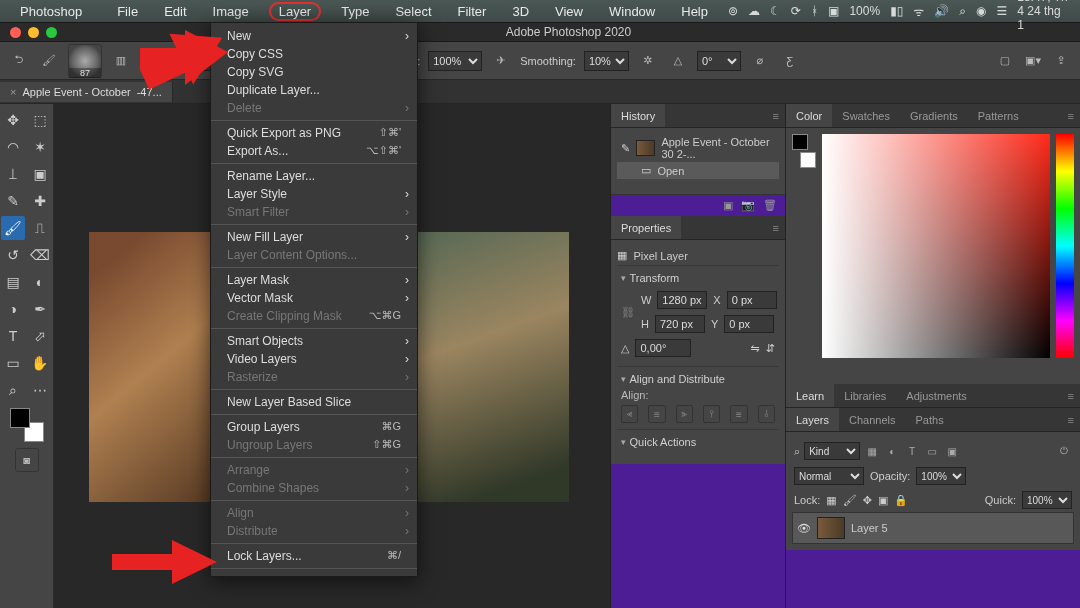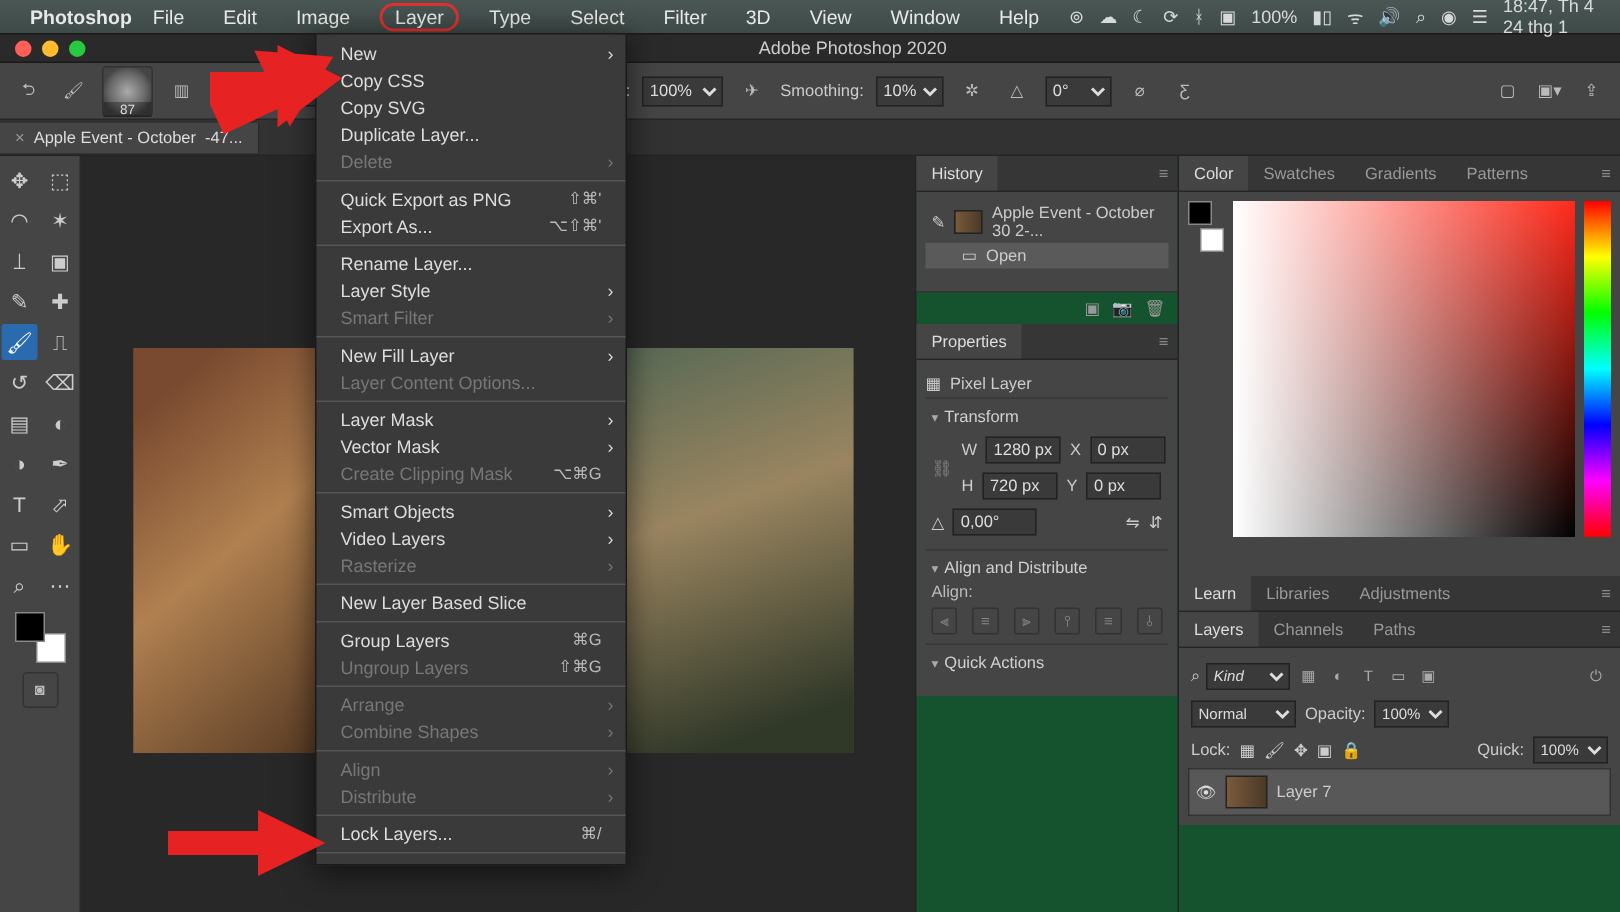--- a/index.html
+++ b/index.html
@@ -1,21 +1,21 @@
 <!DOCTYPE html>
 <html><head>
 <meta charset="utf-8">
 <style>
 * { margin: 0; padding: 0; box-sizing: border-box; font-family: -apple-system, "Helvetica Neue", Arial, sans-serif; user-select: none; }
 body { width: 1080px; height: 608px; background: #323232; overflow: hidden; position: relative; color: #ccc; font-size: 11px; }
 
 
 .mac-menubar { height: 22px; background: linear-gradient(#4a5754,#3e4a47); display: flex; align-items: center; padding: 0 10px; color: #e8e8e8; font-size: 13px; }
 .mac-menubar .apple { margin-right: 10px; }
-.mac-menubar .appname { font-weight: 700; margin-right: 8px; }
+.mac-menubar .appname { font-weight: 400; margin-right: 29px; }
 .mac-menubar .mitem { margin-right: 14px; cursor: default; padding: 2px 6px; border-radius: 3px; }
 .mac-menubar .mitem.highlight { border: 2px solid #e03030; border-radius: 12px; padding: 0 8px; }
 .mac-status { margin-left: auto; display: flex; align-items: center; gap: 10px; font-size: 12px; }
 .mac-status span { opacity: .9; }
 
 
 .titlebar { height: 20px; background: #2a2a2a; border-top: 1px solid #1a1a1a; border-bottom: 1px solid #1a1a1a; display: flex; align-items: center; }
 .trafficlights { display: flex; gap: 7px; padding-left: 10px; }
 .trafficlights div { width: 11px; height: 11px; border-radius: 50%; }
 .tl-r { background: #ff5f57; } .tl-y { background: #febc2e; } .tl-g { background: #28c840; }
@@ -45,21 +45,21 @@
 .fgbg .sw { position:absolute; width:20px; height:20px; border:1px solid #888;}
 .fgbg .fg { background:#000; top:0; left:0; z-index:2;}
 .fgbg .bg { background:#fff; bottom:0; right:0;}
 .toolbar .qm { text-align:center; color:#bbb; margin-top:4px; width:24px; height:24px; margin-left:auto; margin-right:auto; border:1px solid #333; border-radius:3px; line-height:22px;}
 
 .canvas-area { flex: 1; background: #282828; position: relative; }
 .canvas { position: absolute; left: 35px; top: 128px; width: 480px; height: 270px; background: linear-gradient(120deg,#6b4a2f,#8a6b45 40%,#3d3226 60%,#5a4a35); display:flex;}
 .canvas .p1 { flex:1; background: linear-gradient(140deg,#7a4a30 10%,#b08050 40%,#402818 90%);}
 .canvas .p2 { flex:1; background: linear-gradient(160deg,#5a6a55 10%,#9a8560 45%,#303828 90%);}
 
-.panels { width: 470px; display: flex; background: #14532d; }
+.panels { width: 470px; display: flex; background: #4c1d95; }
 .panel-col { display: flex; flex-direction: column; }
 .left-panels { width: 175px; border-left: 1px solid #222; }
 .right-panels { flex: 1; border-left: 1px solid #222; }
 
 .panel-header { height: 24px; background: #363636; display: flex; align-items: center; border-bottom: 1px solid #252525; }
 .panel-header .ptab { padding: 0 10px; height: 100%; display: flex; align-items: center; color: #999; font-size: 11px; }
 .panel-header .ptab.active { background: #454545; color: #ddd; }
 .panel-header .menu { margin-left: auto; padding: 0 6px; color: #888; }
 .panel-body { background: #454545; padding: 6px; }
 
@@ -86,21 +86,21 @@
 .picker-sq { flex:1; background: linear-gradient(to right,#fff,rgba(255,255,255,0)), linear-gradient(to top,#000,rgba(0,0,0,0)), linear-gradient(#ff2a1a,#ff2a1a); position:relative;}
 .hue-strip { width:18px; background: linear-gradient(#ff0000,#ffff00,#00ff00,#00ffff,#0000ff,#ff00ff,#ff0000);}
 .mini-fgbg { width:24px; height:34px; position:relative;}
 .mini-fgbg .sw { position:absolute; width:16px; height:16px; border:1px solid #888;}
 .mini-fgbg .fg { background:#000; top:0; left:0; z-index:2;}
 .mini-fgbg .bg { background:#fff; bottom:0; right:0;}
 
 
 .layers-body { font-size:11px;}
 .layers-opts { display:flex; align-items:center; gap:4px; padding:4px 2px;}
-.layers-opts select { flex:0 0 56px; background:#3a3a3a; border:1px solid #222; color:#ddd; font-size:10px; height:18px;font-style:italic;}
+.layers-opts select { flex:0 0 56px; background:#3a3a3a; border:1px solid #222; color:#ddd; font-size:10px; height:18px;}
 .layers-opts .licn { width:16px; height:16px; display:flex; align-items:center; justify-content:center; color:#aaa; font-size:10px;}
 .layers-opts2 { display:flex; align-items:center; gap:6px; padding:3px 2px;}
 .layers-opts2 select { background:#3a3a3a; border:1px solid #222; color:#ddd; font-size:10px; height:18px;}
 .layer-row { display:flex; align-items:center; gap:6px; padding:4px; background:#585858; border:1px solid #333;}
 .layer-row .eye { color:#ddd;}
 .layer-row .lthumb { width:28px; height:22px; background:linear-gradient(90deg,#7a5a3a,#4a3a28); border:1px solid #222;}
 
 
 .dropdown { position:absolute; top:22px; left:210px; width:208px; background:#3a3a3a; border:1px solid #1a1a1a; box-shadow:0 4px 20px rgba(0,0,0,.6); z-index:100; font-size:12px; color:#ddd; padding:4px 0;}
 .dd-item { display:flex; align-items:flex-start; padding:2px 16px; height:18px; position:relative;}
@@ -368,21 +368,21 @@
           <span class="licn">🖌</span>
           <span class="licn">✥</span>
           <span class="licn">▣</span>
           <span class="licn">🔒</span>
           <span style="margin-left:auto">Quick:</span>
           <select style="width:50px"><option>100%</option></select>
         </div>
         <div class="layer-row">
           <span class="eye">👁</span>
           <div class="lthumb"></div>
-          <span>Layer 7</span>
+          <span>Layer 5</span>
         </div>
       </div>
     </div>
   </div>
 </div>
 
 <div class="dropdown" id="dd">
     <div class="dd-item">
       <span>New</span>
       <span class="sub"></span>

